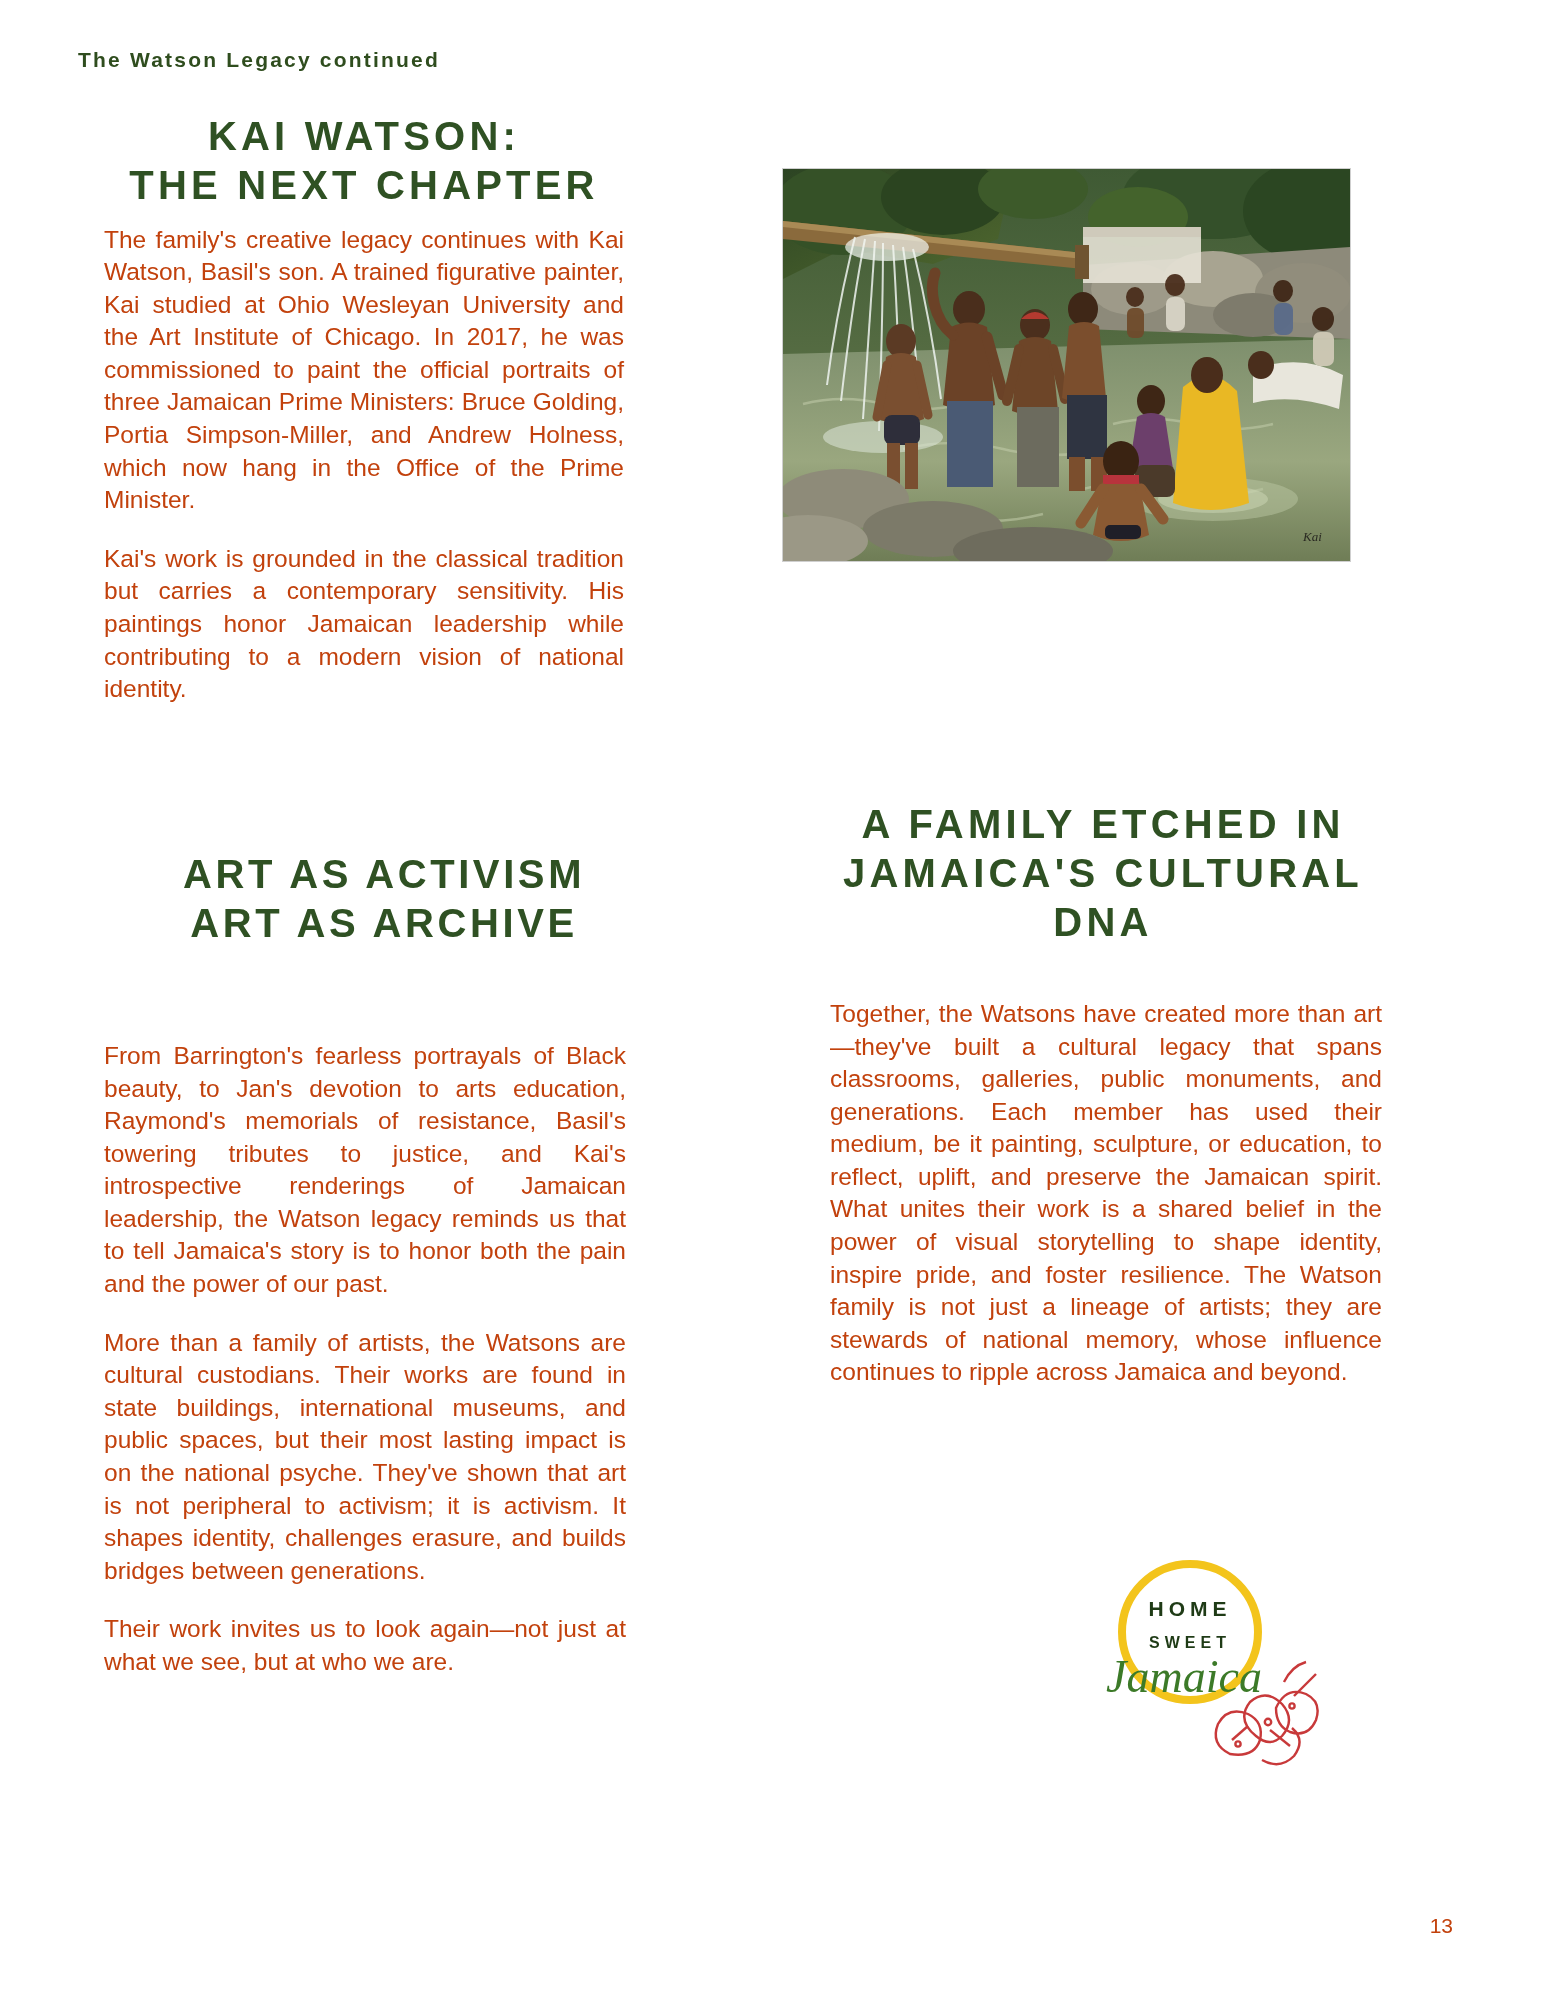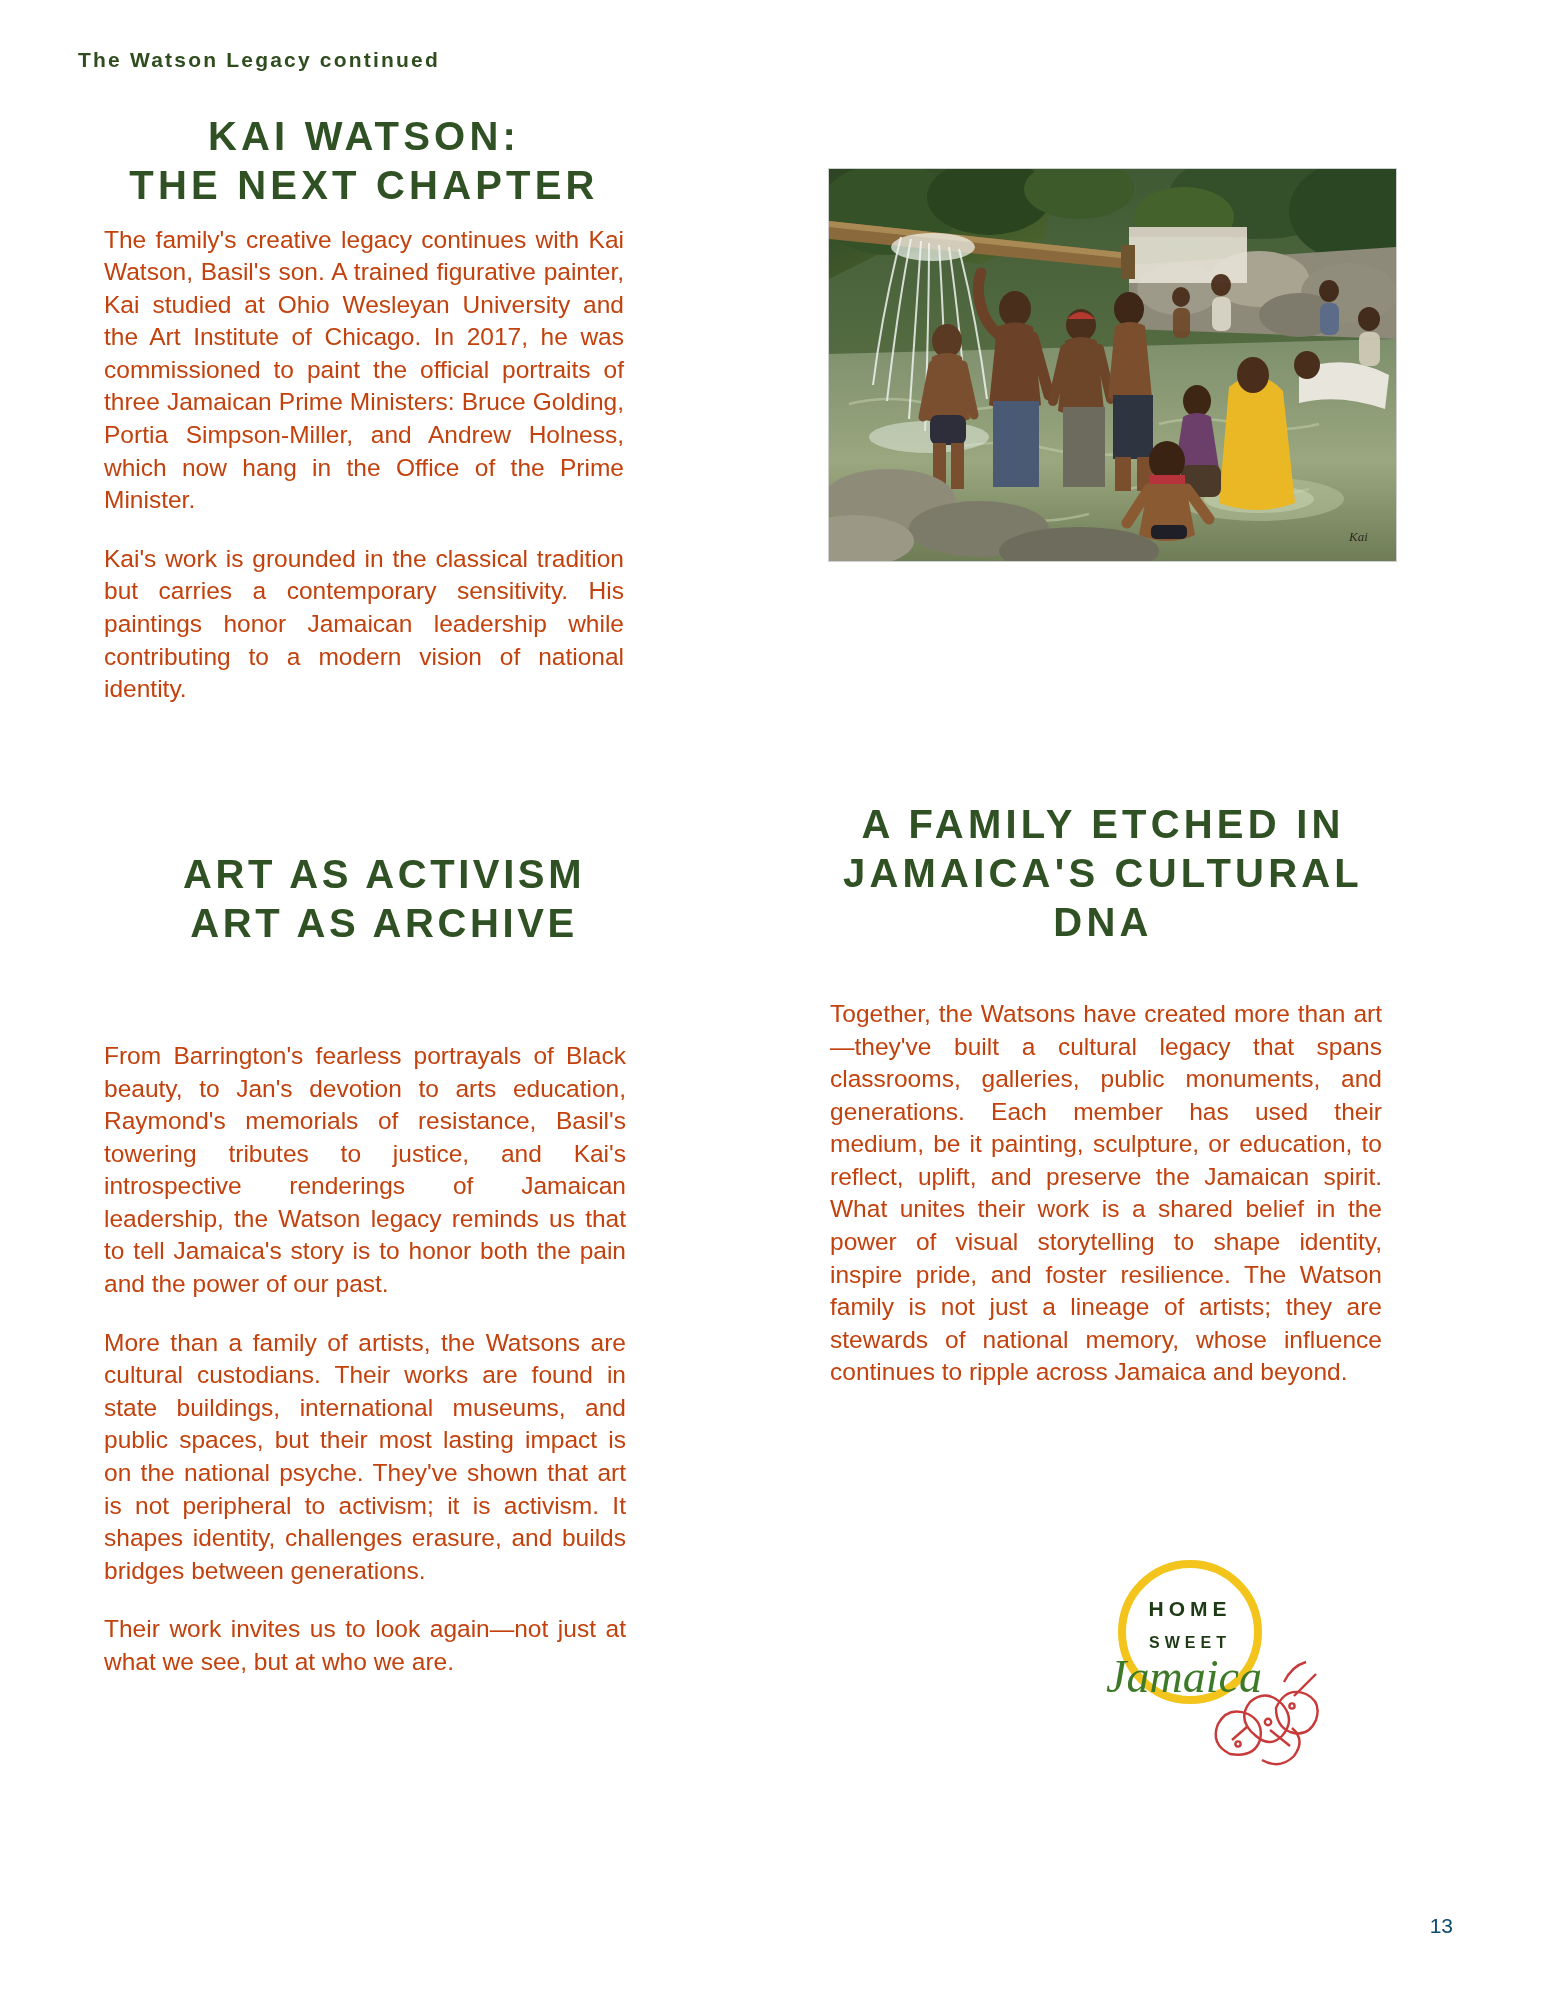--- a/index.html
+++ b/index.html
@@ -62,21 +62,21 @@
     font-size: 24.5px;
     line-height: 1.33;
     text-align: justify;
     color: #c2410c;
   }
   p.body:last-child { margin-bottom: 0; }
 
   
   .artwork {
     position: absolute;
-    left: 828px;
+    left: 782px;
     top: 168px;
     width: 567px;
     height: 392px;
     border: 1px solid #cfcfcf;
     overflow: hidden;
     background: #2b3a26;
   }
   .artwork svg { display: block; width: 100%; height: 100%; }
 
   
@@ -116,21 +116,21 @@
     height: 240px;
   }
   .logo svg { display: block; width: 100%; height: 100%; }
 
   
   .page-number {
     position: absolute;
     right: 92px;
     bottom: 62px;
     font-size: 21px;
-    color: #0c4a6e;
+    color: #c2410c;
   }
 </style>
 </head>
 <body>
 
 <div class="page">
 
   <div class="running-head">The Watson Legacy continued</div>
 
   <div class="col-left">

